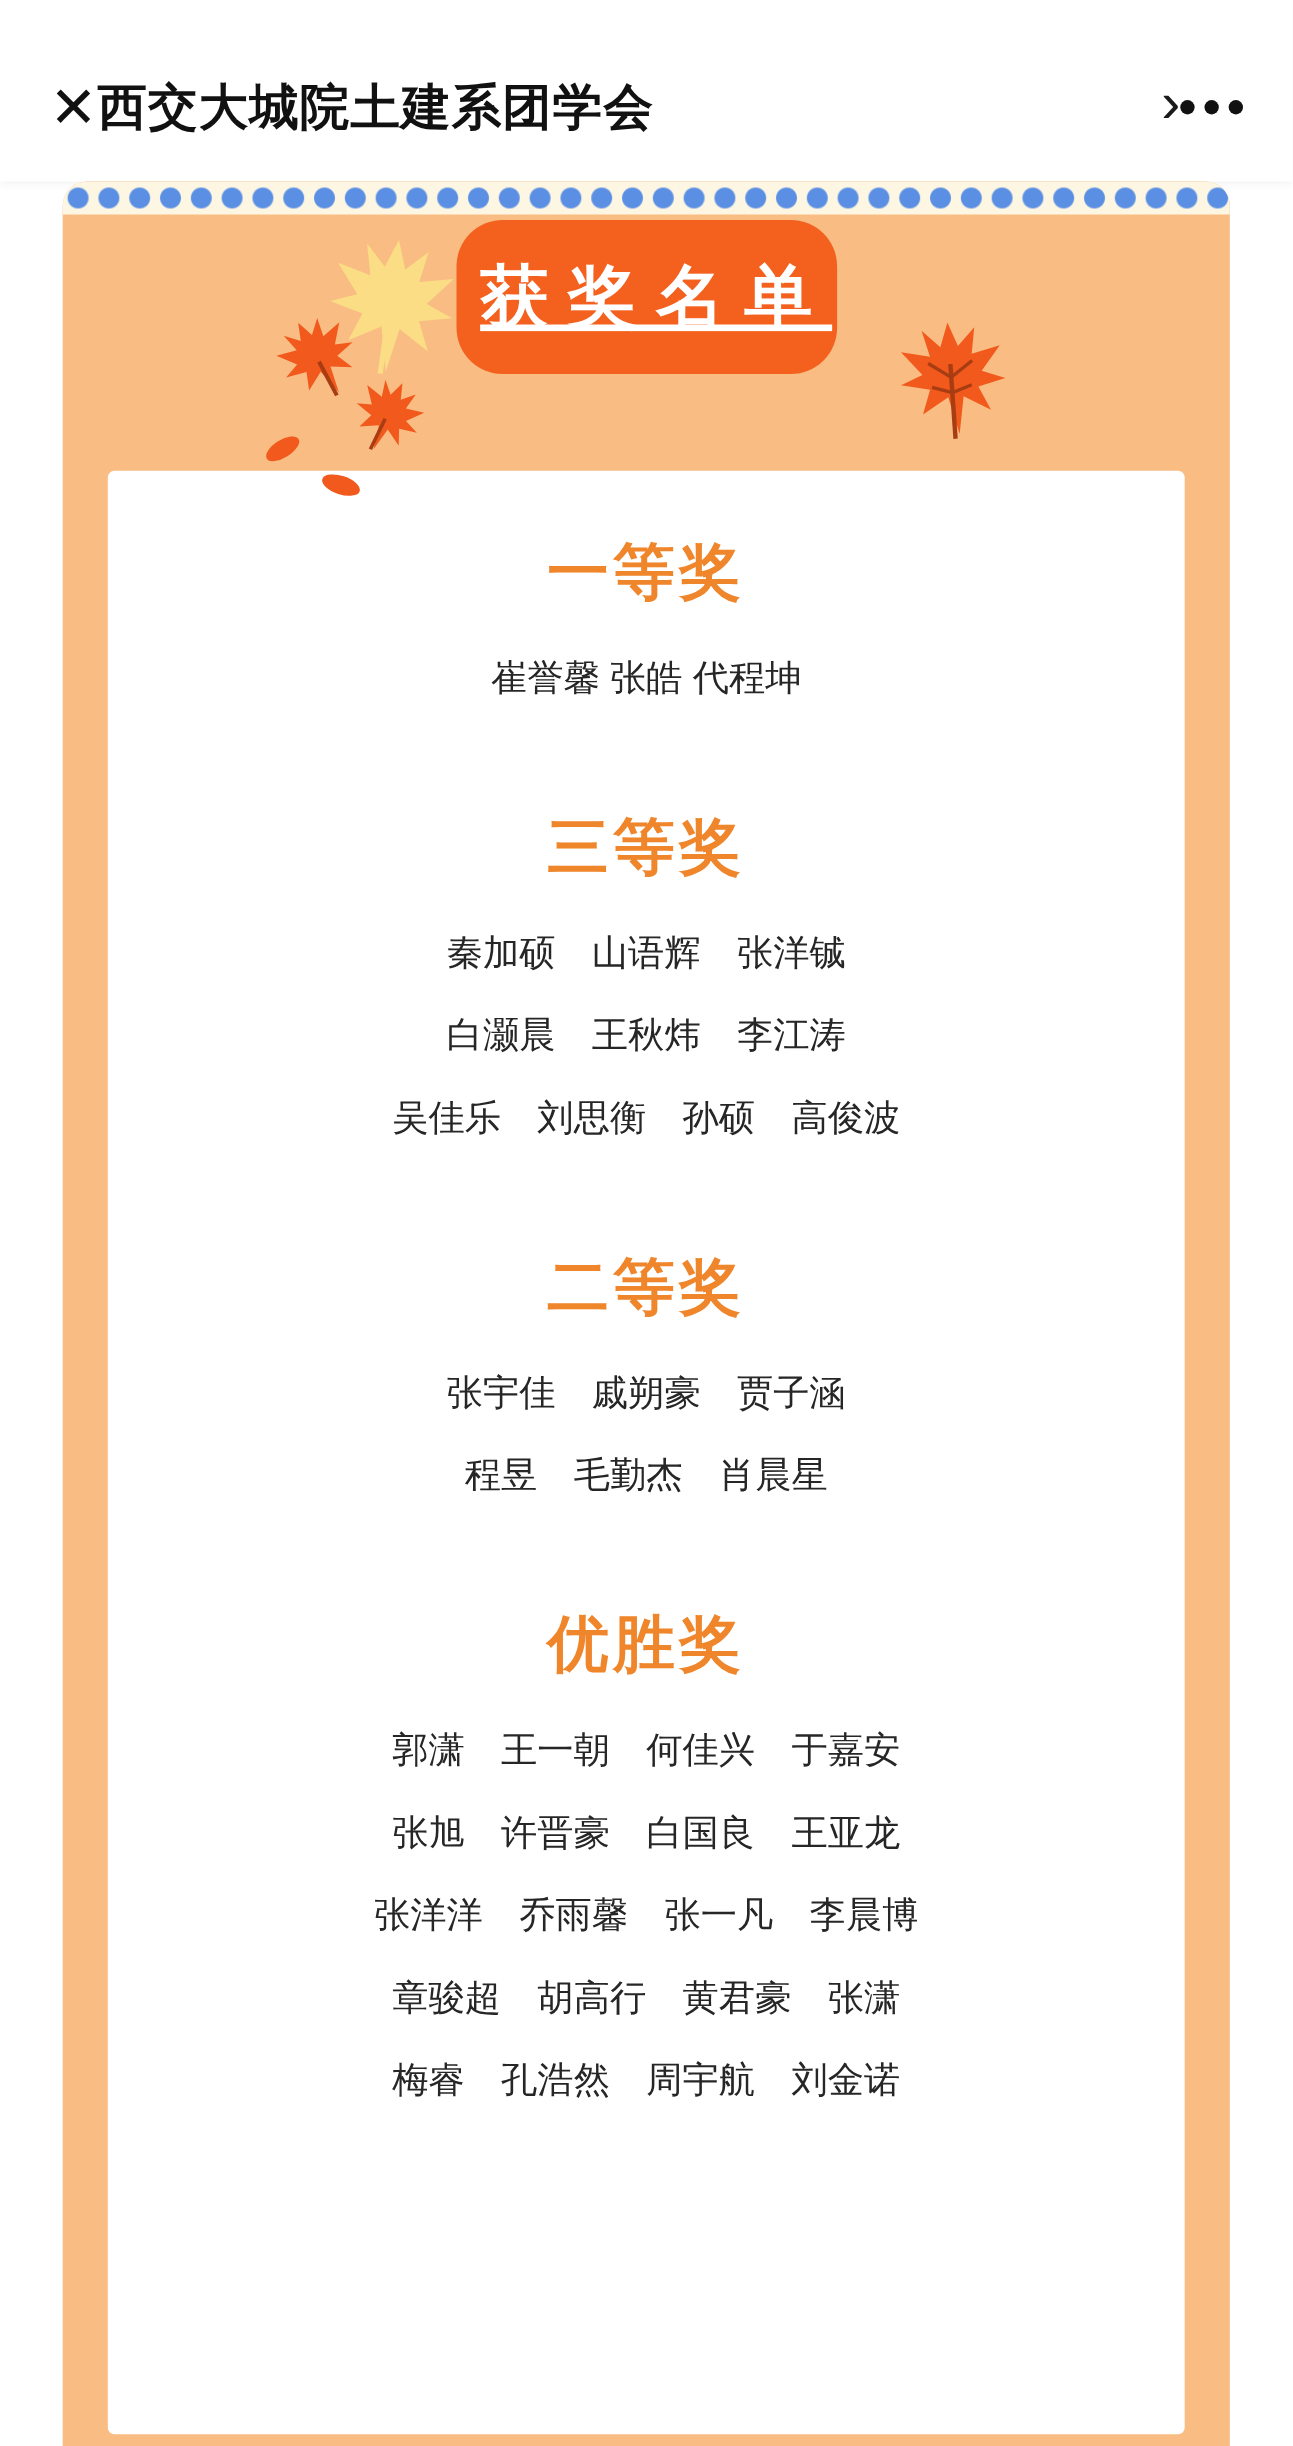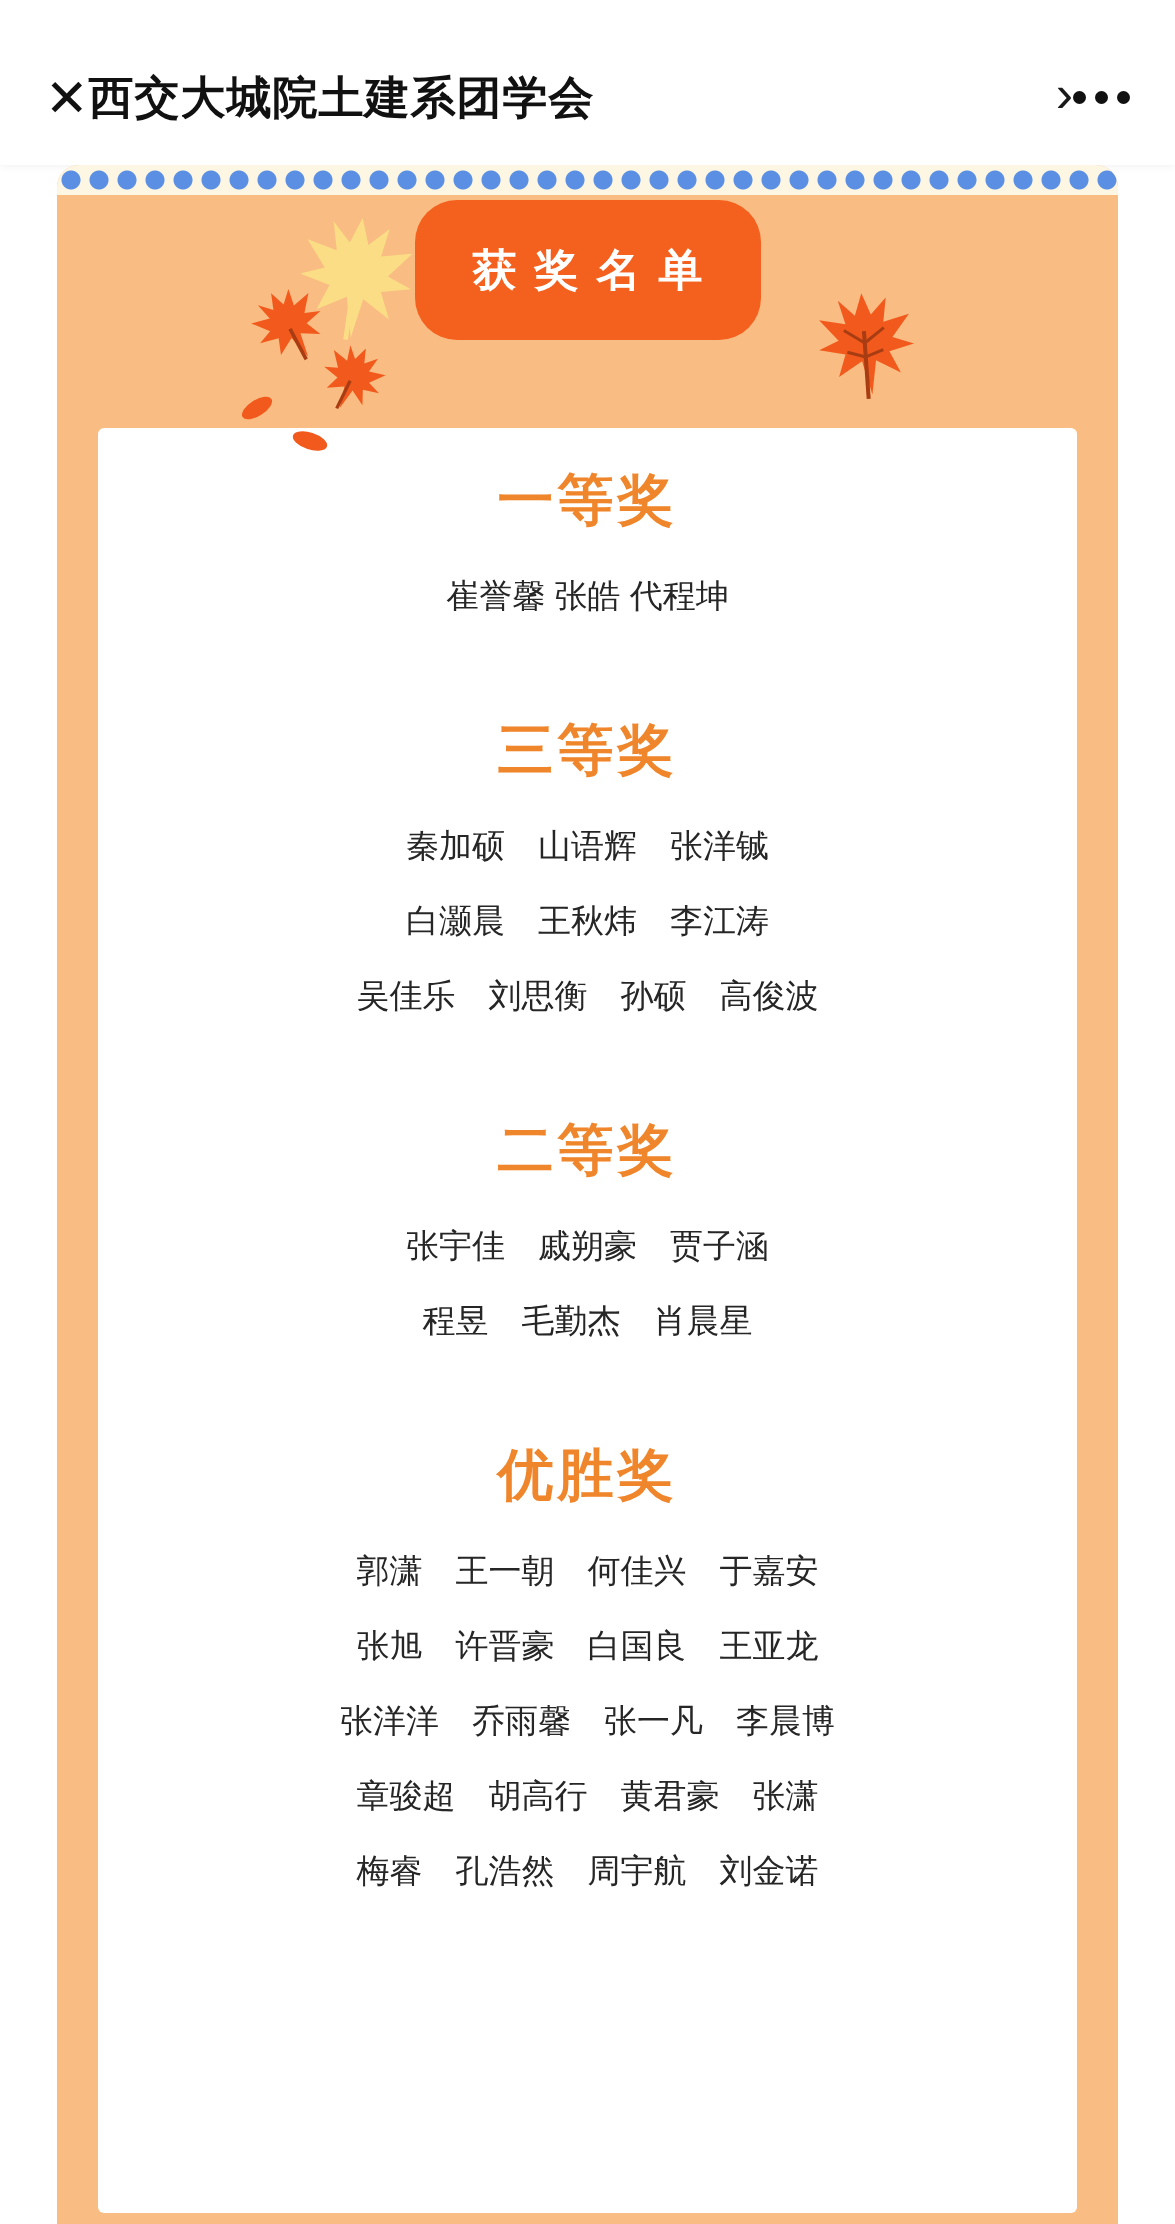--- a/index.html
+++ b/index.html
@@ -75,33 +75,34 @@
   .banner{
     position:relative;
     height:233px;
   }
   .badge{
     position:absolute;left:50%;top:5px;transform:translateX(-50%);
     width:346px;height:140px;
     background:var(--badge-bg);
     border-radius:42px;
     color:#ffffff;
-    font-size:44px;font-weight:700;
+    font-size:62px;font-weight:700;
     letter-spacing:18px;text-indent:18px;
     display:flex;align-items:center;justify-content:center;
     white-space:nowrap;
+    text-decoration:underline;
   }
   .leaf{position:absolute;}
   
   .list-card{
     margin:0 41px 11px 41px;
     height:1785px;
     background:#ffffff;
     border-radius:6px;
-    padding-top:40px;
+    padding-top:60px;
     text-align:center;
     overflow:hidden;
   }
   .award-section{margin-bottom:85px;}
   .award-section h2{
     font-size:56px;line-height:64px;font-weight:700;
     color:var(--heading);
     letter-spacing:4px;
   }
   .award-section .rows{margin-top:26px;}

